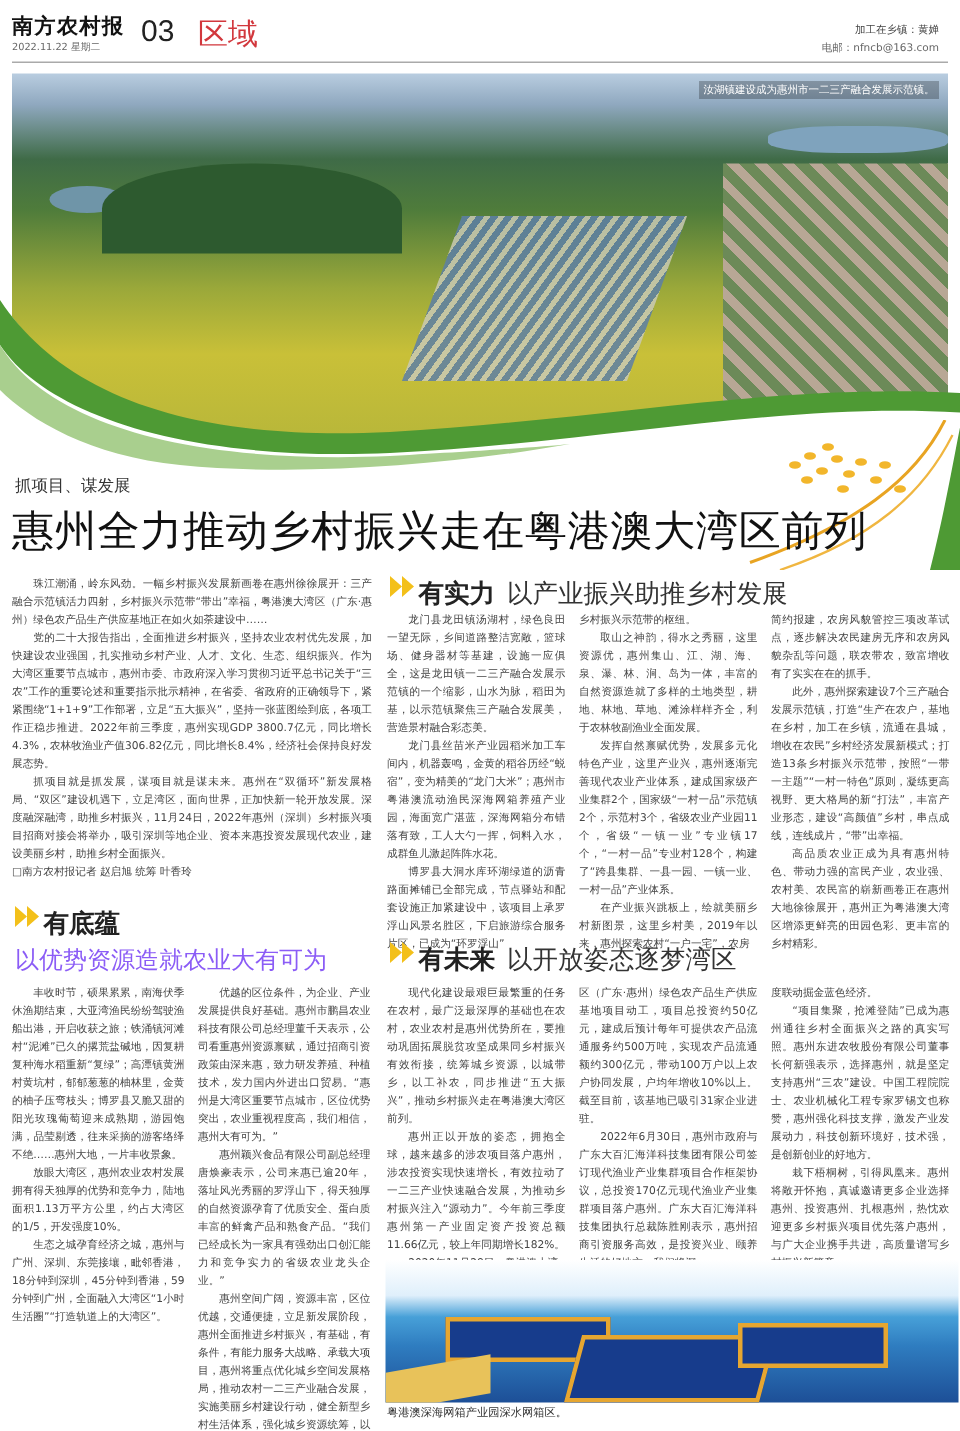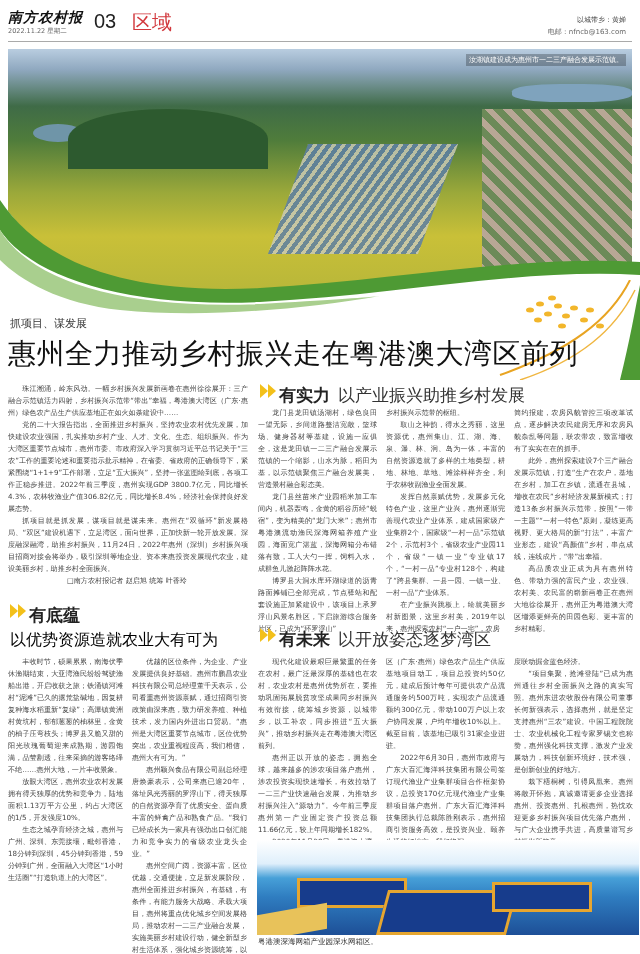--- a/index.html
+++ b/index.html
@@ -1,64 +1,64 @@
 <!DOCTYPE html>
 <html><head>
 <meta charset="utf-8">
 <style>
 *{box-sizing:border-box;margin:0;padding:0}
 html,body{width:640px;height:954px;overflow:hidden;background:#fff}
 body{font-family:"DejaVu Sans","Liberation Sans",sans-serif;color:#333;position:relative}
 .hdr{position:absolute;left:0;top:0;width:640px;height:42px}
-.logo{position:absolute;left:8px;top:9px;font-family:"DejaVu Serif",serif;font-weight:bold;font-style:italic;font-size:14px;color:#111;letter-spacing:1px}
+.logo{position:absolute;left:8px;top:9px;font-family:"DejaVu Serif",serif;font-weight:bold;font-size:14px;color:#111;letter-spacing:1px}
 .date{position:absolute;left:8px;top:27px;font-size:6.5px;color:#666}
 .pagenum{position:absolute;left:94px;top:10px;font-family:"Liberation Sans",sans-serif;font-size:20px;color:#222}
 .section{position:absolute;left:132px;top:9px;font-size:20px;color:#d2383d}
 .editor{position:absolute;right:14px;top:15px;font-size:7px;color:#444}
 .email{position:absolute;right:14px;top:27px;font-size:7px;color:#666}
 .rule{position:absolute;left:8px;top:41px;width:624px;height:1px;background:#aaa}
 .photo1{position:absolute;left:8px;top:49px;width:624px;height:260px;overflow:hidden;
  background:linear-gradient(180deg,#b9cde0 0%,#8fa8bf 8%,#3f6b47 22%,#4f7c3b 35%,#9aa83a 55%,#c9c038 72%,#b3b43a 100%)}
 .photo1 .cap{position:absolute;right:6px;top:5px;font-size:7px;color:#fff;background:rgba(0,0,0,.25);padding:1px 3px}
 .ph-mtn{position:absolute;left:60px;top:60px;width:200px;height:60px;background:#2d5a2f;border-radius:50% 50% 0 0}
 .ph-lake{position:absolute;left:25px;top:75px;width:50px;height:18px;background:#6f95a8;border-radius:50%}
 .ph-grn{position:absolute;left:280px;top:95px;width:150px;height:110px;background:repeating-linear-gradient(110deg,#5d7fa6 0 5px,#c9c9b5 5px 9px);transform:skewX(-20deg);opacity:.85}
 .ph-vil{position:absolute;right:0;top:60px;width:150px;height:200px;background:repeating-linear-gradient(45deg,#b8a795 0 6px,#6c8a58 6px 13px)}
 .ph-river{position:absolute;right:0;top:35px;width:120px;height:18px;background:#7fa3bd;border-radius:40%}
 .swoosh{position:absolute;left:0;top:200px;width:640px;height:120px}
 .kicker{position:absolute;left:10px;top:316px;font-size:11px;color:#333}
 .headline{position:absolute;left:8px;top:335px;font-size:28px;font-weight:normal;color:#111;letter-spacing:.5px;white-space:nowrap}
 .lead{position:absolute;left:8px;top:383px;width:240px;font-size:7.1px;line-height:12px;color:#444;text-align:justify}
 .lead p{text-indent:2em}
-.byline{text-align:center;text-indent:0 !important;padding-right:2px}
+.byline{text-align:left;text-indent:0 !important;padding-right:2px}
 .sh{position:absolute;display:flex;align-items:flex-start;white-space:nowrap}
 .arrows{display:inline-flex;margin-right:3px}
 .arrows i{width:0;height:0;border-top:7px solid transparent;border-bottom:7px solid transparent;border-left:8px solid #f3c01a;display:inline-block}
 .sh .big{font-size:17px;font-weight:bold;color:#222}
 .sh .sub{font-size:17px;color:#333;margin-left:8px}
-.sub2{position:absolute;left:10px;top:630px;font-size:16px;color:#000000}
+.sub2{position:absolute;left:10px;top:630px;font-size:16px;color:#8b5cf6}
 .cols{position:absolute;display:flex;gap:9px}
 .col{font-size:7.1px;line-height:12px;color:#444;text-align:justify}
 .col p{text-indent:2em}
 .col p.cont{text-indent:0}
 .photo2{position:absolute;left:257px;top:840px;width:382px;height:95px;overflow:hidden;
  background:linear-gradient(180deg,#fff 0%,#dfeffb 25%,#47a0d8 40%,#2f7dc0 60%,#1d4f97 100%)}
 .pen{position:absolute;border:3px solid #e6a630;background:#173c8c}
 .p2cap{position:absolute;left:258px;top:937px;font-size:7.5px;color:#333}
 .rice{position:absolute;right:0;top:280px;width:150px;height:100px}
 </style>
 </head>
 <body>
 
 <div class="hdr">
   <div class="logo">南方农村报</div>
   <div class="date">2022.11.22 星期二</div>
   <div class="pagenum">03</div>
   <div class="section">区域</div>
-  <div class="editor">以城带乡：黄婵</div>
+  <div class="editor">加工在乡镇：黄婵</div>
   <div class="email">电邮：nfncb@163.com</div>
 </div>
 <div class="rule"></div>
 
 <div class="photo1">
   <div class="ph-river"></div>
   <div class="ph-lake"></div>
   <div class="ph-mtn"></div>
   <div class="ph-grn"></div>
   <div class="ph-vil"></div>

